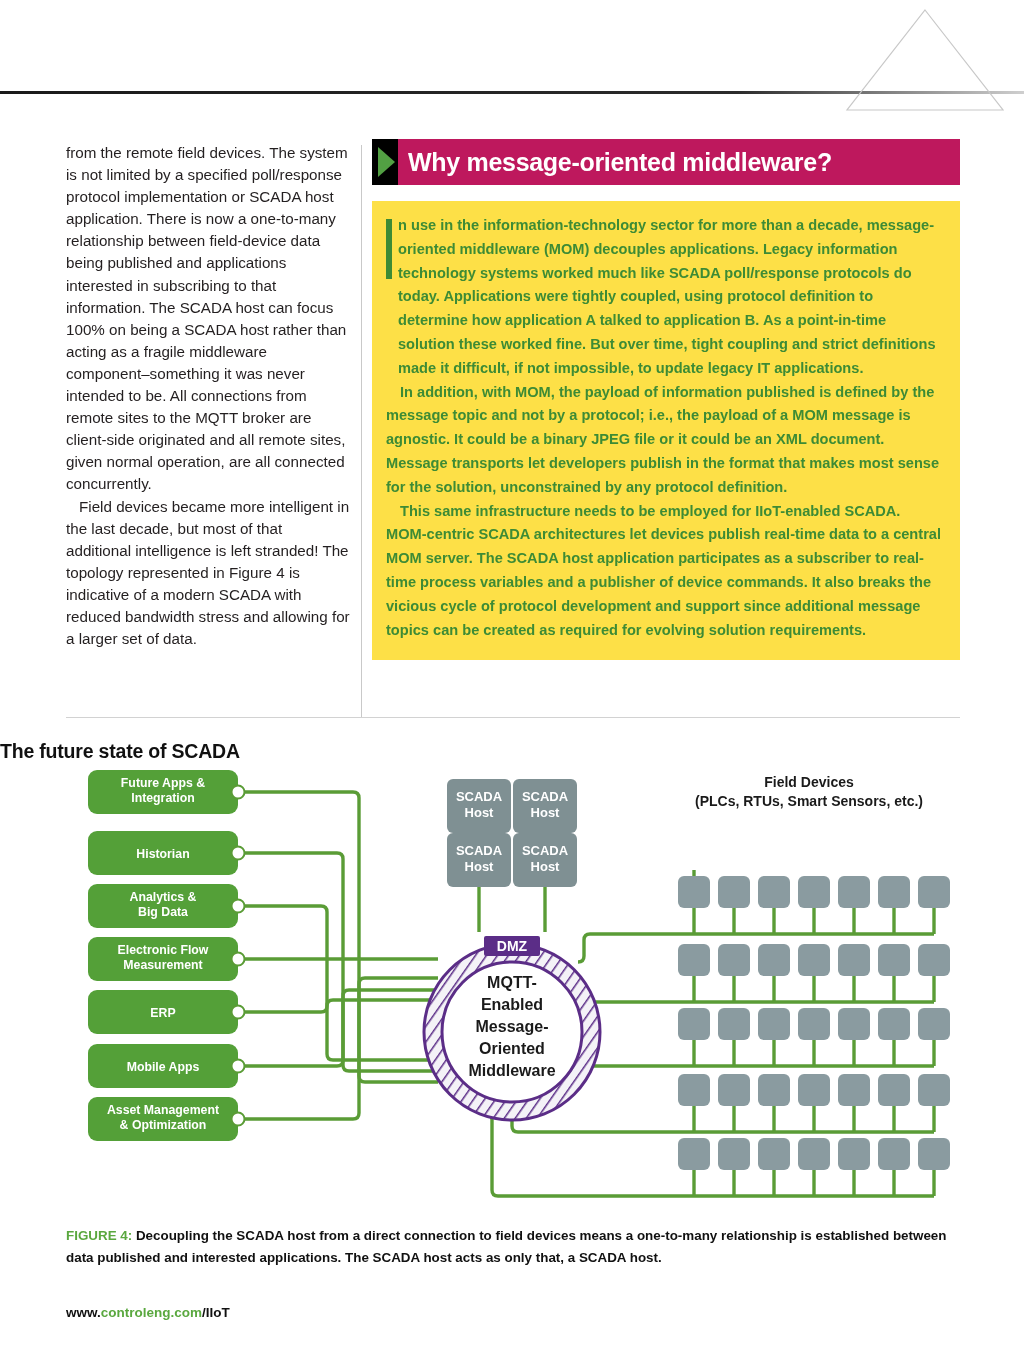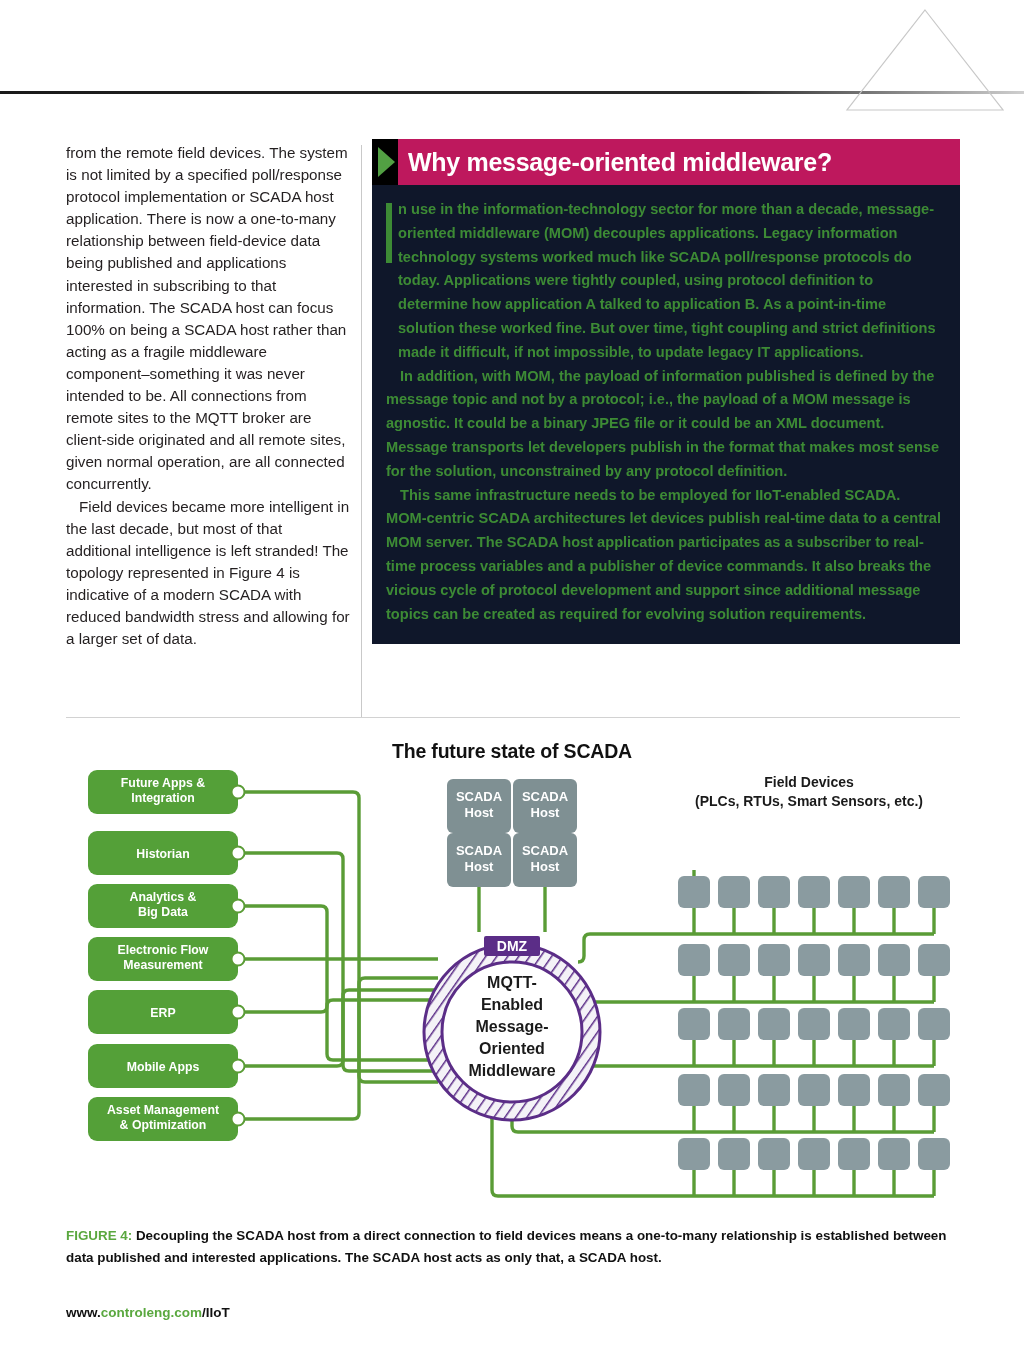--- a/index.html
+++ b/index.html
@@ -63,36 +63,36 @@
     width: 0; height: 0;
     border-top: 15px solid transparent;
     border-bottom: 15px solid transparent;
     border-left: 17px solid #52a043;
   }
   .sb-title {
     margin-left: 36px; color: #fff; font-weight: 700; font-size: 25px;
     letter-spacing: -0.3px; font-family: "Liberation Sans", sans-serif;
   }
   .sb-body {
-    background: #0f172a; padding: 13px 16px 18px 14px;
-    color: #3d8b35; font-weight: 700; font-size: 14.6px; line-height: 23.8px;
+    background: #fde047; padding: 13px 16px 18px 14px;
+    color: #3d8b35; font-weight: 700; font-size: 14.6px; line-height: 23.8px; margin-top: 16px;
   }
   .sb-body p { margin: 0; }
   .sb-body p.indent { text-indent: 14px; }
   .dropcap-row { position: relative; padding-left: 12px; }
   .dropcap {
     position: absolute; left: 0; top: 5px; width: 6px; height: 60px; background: #3d8b35;
   }
 
   
   .fig-rule {
     position: absolute; left: 66px; top: 592px; width: 894px; height: 1px; background: #d2d2d2;
   }
   .fig-title {
-    position: absolute; left: 0; top: 615px; width: 1024px; text-align: center;
+    position: absolute; left: 0; top: 615px; width: 1024px; text-align: left;
     font-weight: 700; font-size: 19.5px; color: #111; letter-spacing: -0.2px;
   }
   .diagram { position: absolute; left: 66px; top: 645px; width: 894px; height: 440px; }
   .diagram svg { display: block; }
 
   
   .caption {
     position: absolute; left: 66px; top: 1100px; width: 896px;
     font-weight: 700; font-size: 13.4px; line-height: 22px; color: #111;
   }

